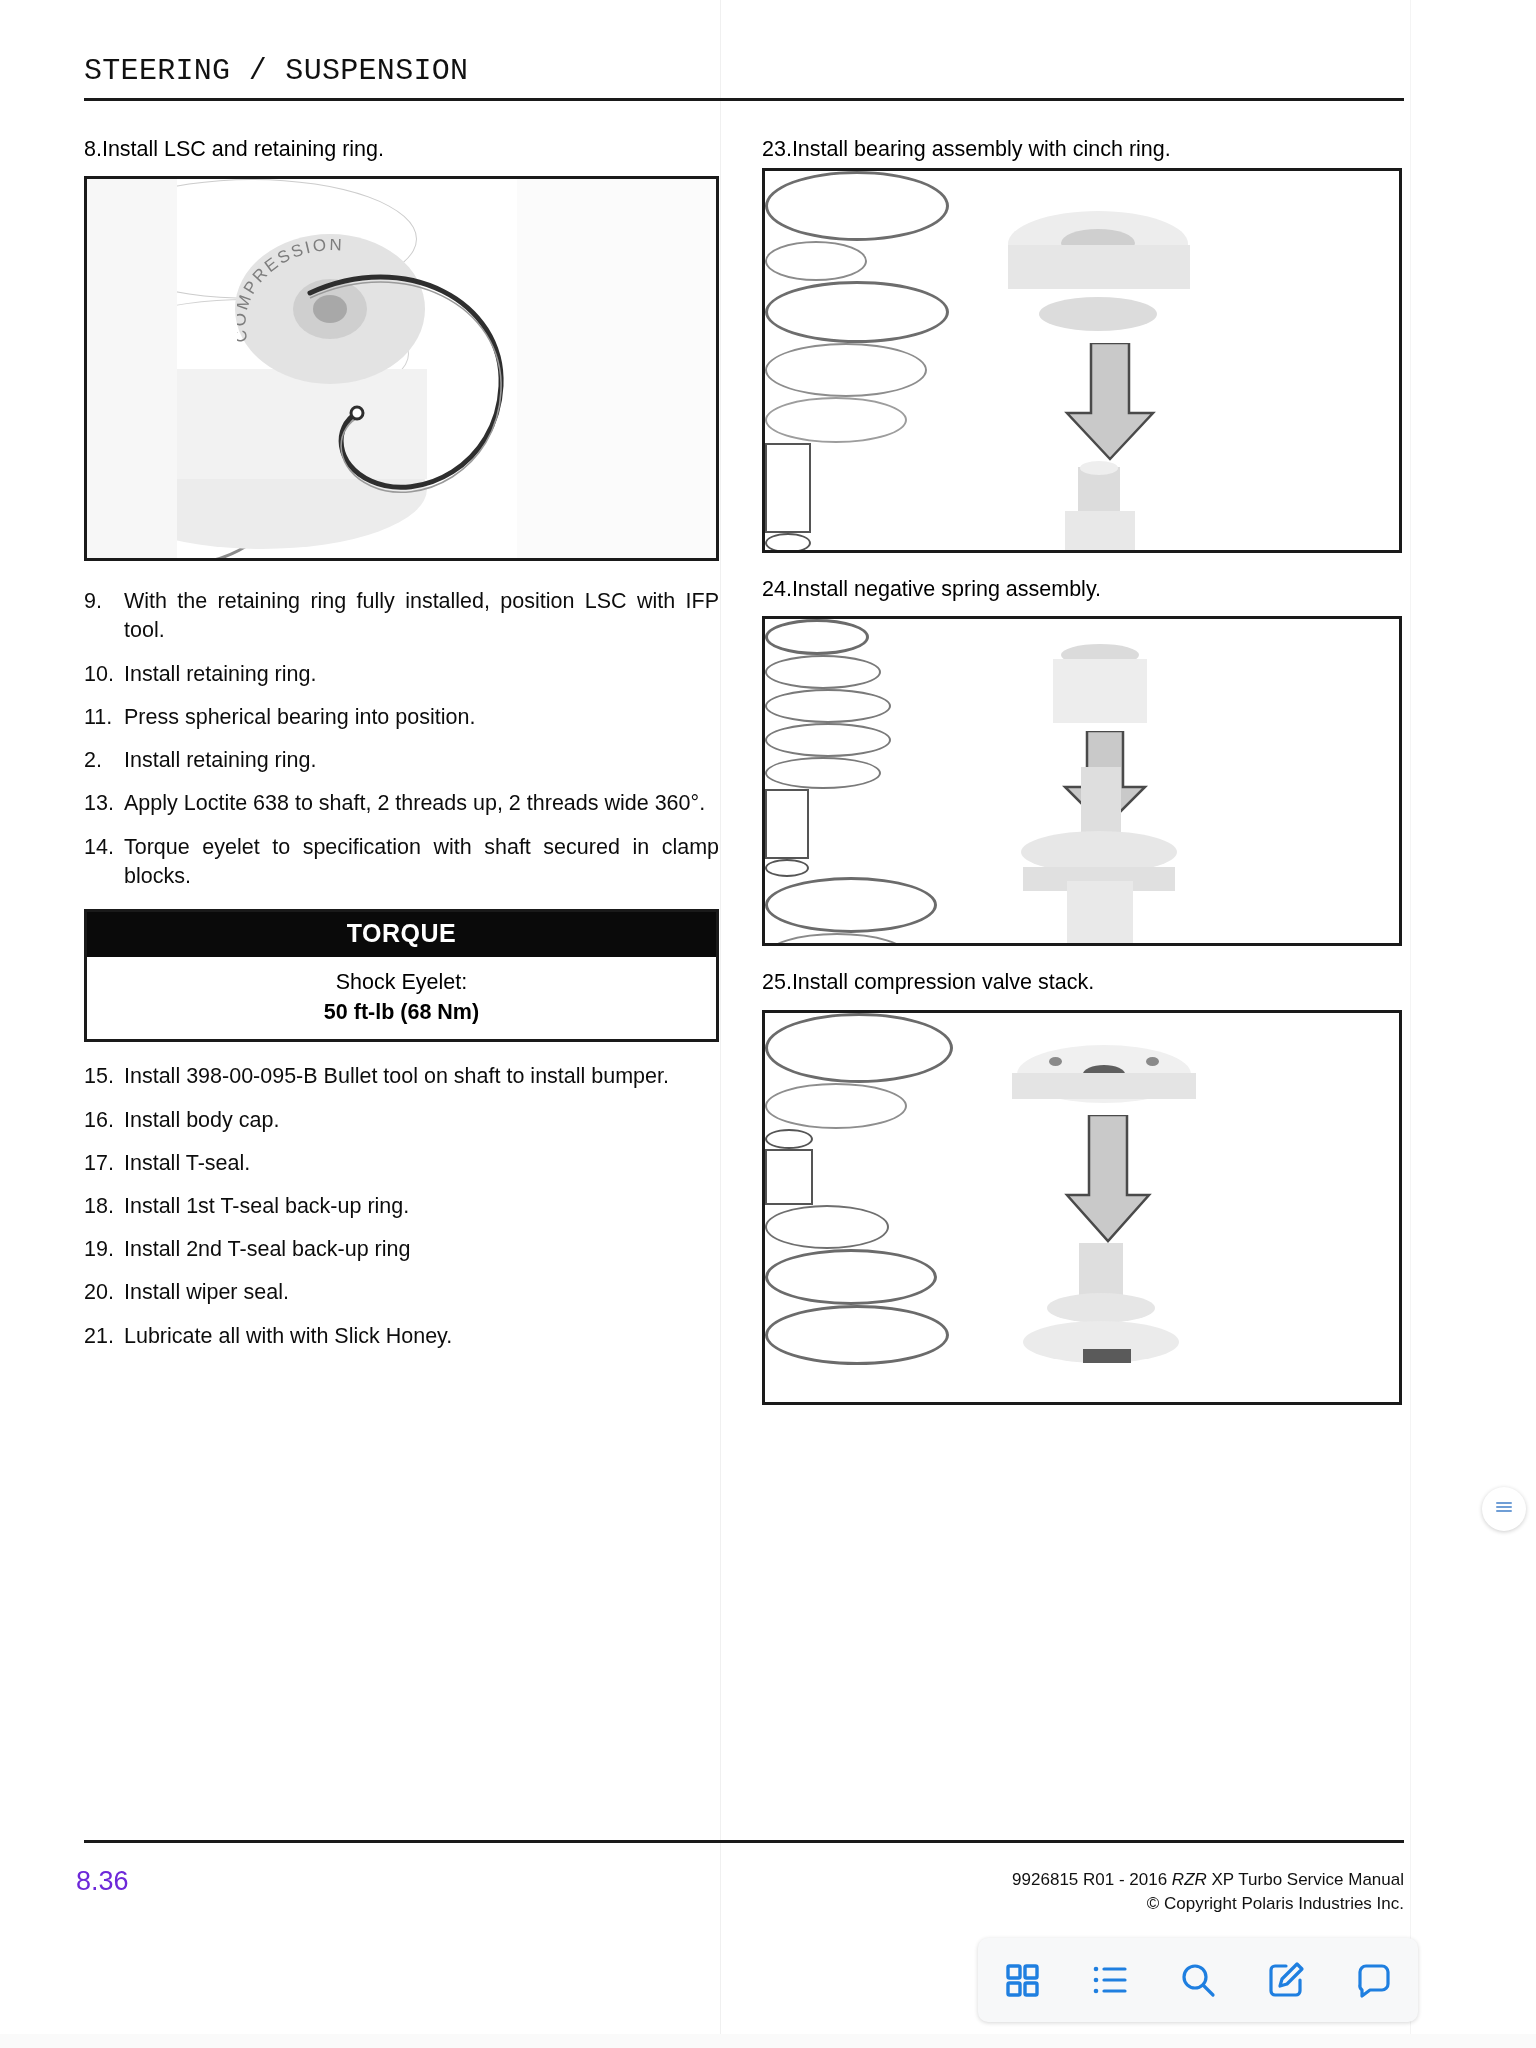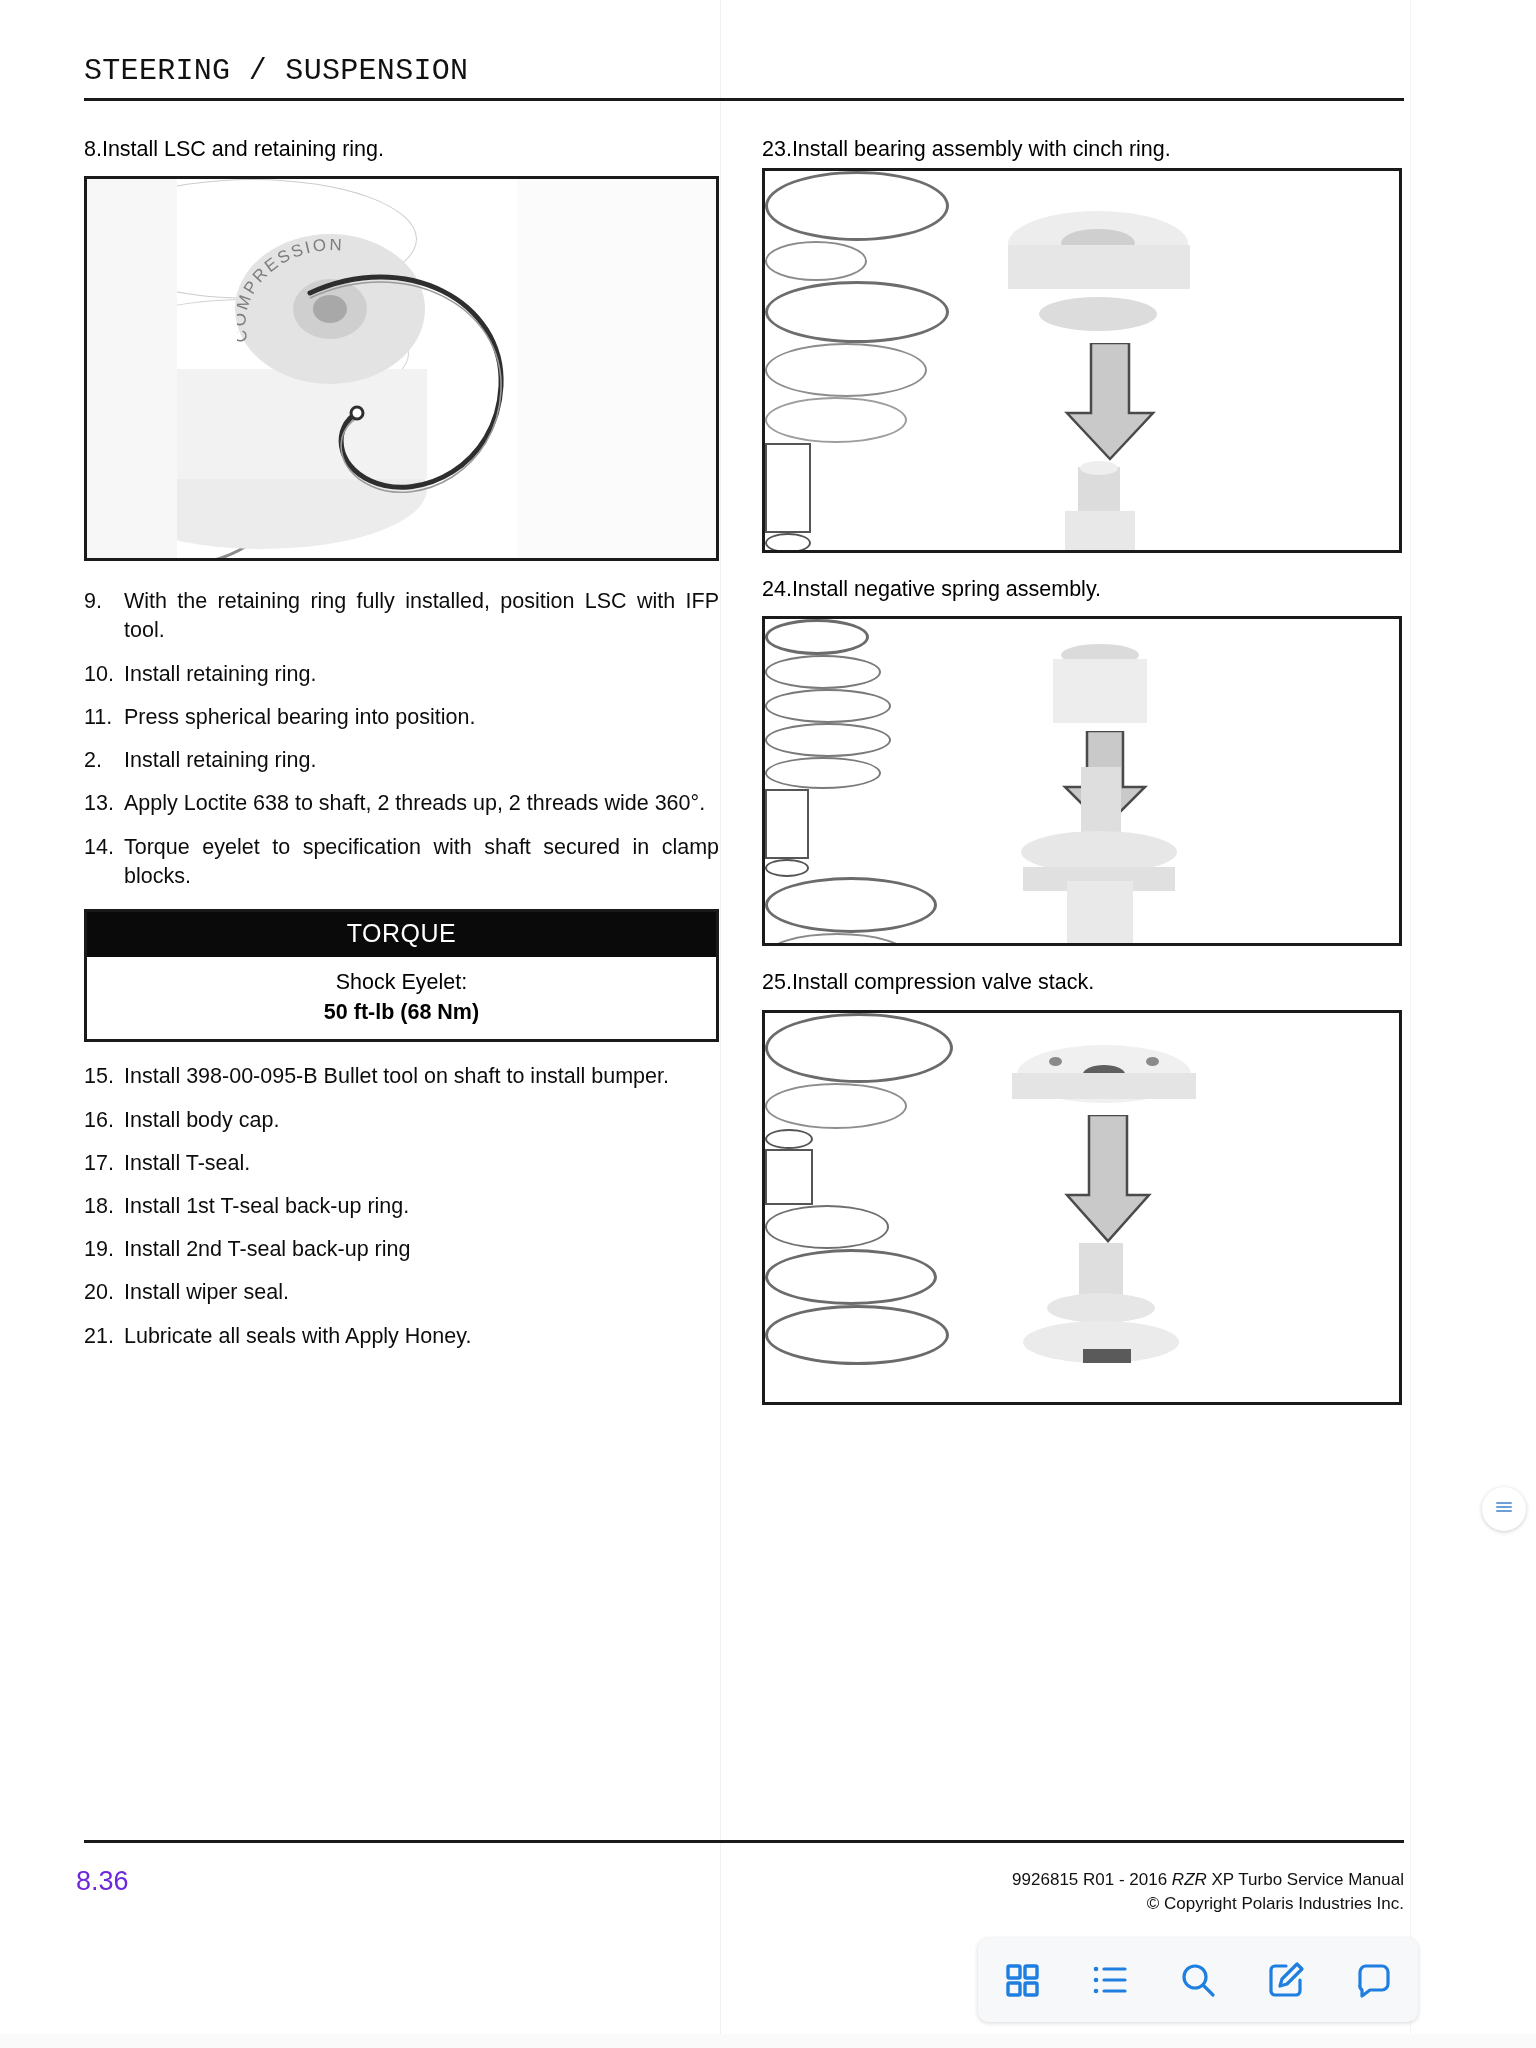--- a/index.html
+++ b/index.html
@@ -88,21 +88,21 @@
   
   .torque {
     border: 3px solid #1a1a1a;
     width: 635px;
     margin: 18px 0 20px 0;
     background: #fff;
   }
   .torque-head {
     background: #0a0a0a; color: #fff;
     text-align: center;
-    font-size: 25px; font-weight: normal;
+    font-size: 25px; font-weight: bold;
     padding: 7px 0 9px 0;
     letter-spacing: 0.5px;
   }
   .torque-body {
     text-align: center;
     padding: 10px 0 12px 0;
     font-size: 21.5px;
     line-height: 1.4;
   }
   .torque-val { font-weight: bold; }
@@ -261,21 +261,21 @@
       <li class="step">
         <span class="num">19.</span>
         <span class="txt">Install 2nd T-seal back-up ring</span>
       </li>
       <li class="step">
         <span class="num">20.</span>
         <span class="txt">Install wiper seal.</span>
       </li>
       <li class="step">
         <span class="num">21.</span>
-        <span class="txt">Lubricate all seals with Apply Honey.</span>
+        <span class="txt">Lubricate all with with Slick Honey.</span>
       </li>
     </ol>
   </div>
 
   <div class="col-right">
 
     <div class="step" style="display:flex;font-size:21.5px;line-height:1.36;margin-bottom:4px;">
       <span class="num">23.</span>
       <span class="txt">Install bearing assembly with cinch ring.</span>
     </div>

